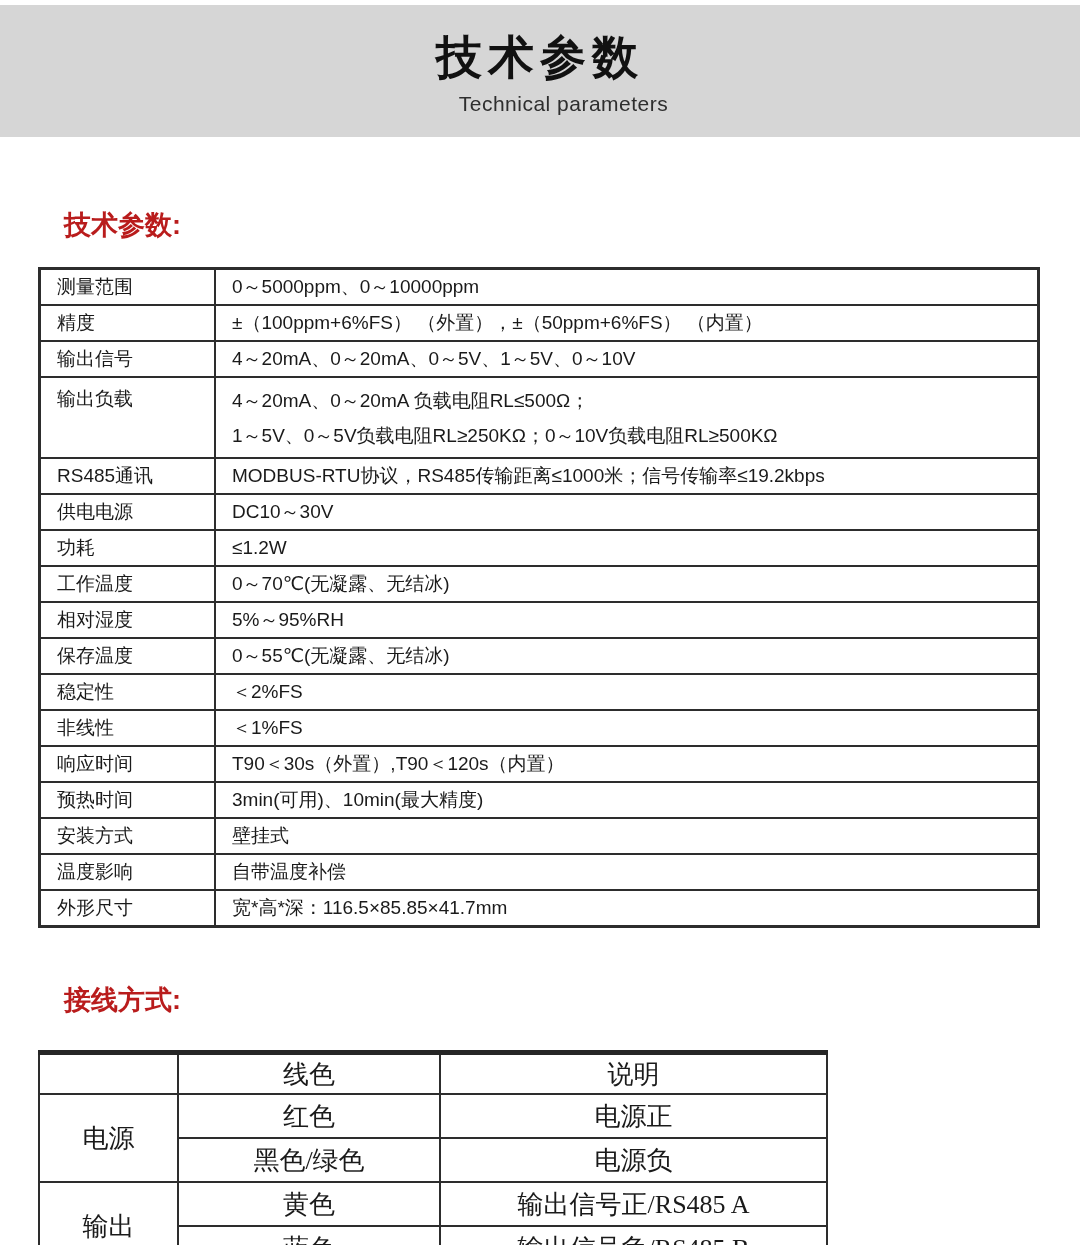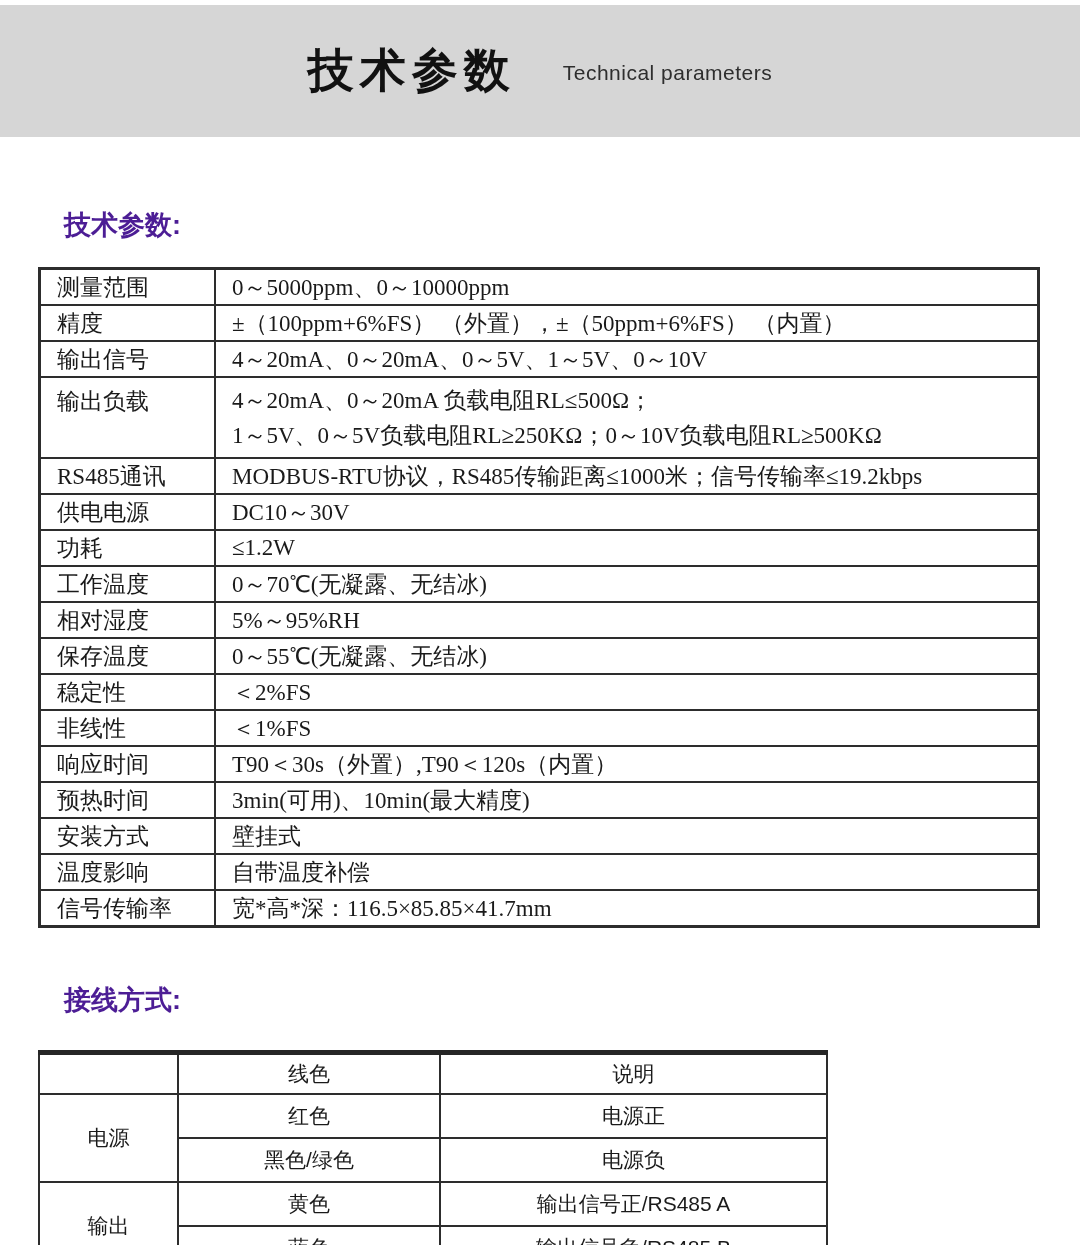--- a/index.html
+++ b/index.html
@@ -16,21 +16,21 @@
     background: #ffffff;
     overflow: hidden;
   }
 
   
   .title-band {
     margin-top: 5px;
     height: 132px;
     background: #d6d6d6;
     display: flex;
-    flex-direction: row;
+    flex-direction: column;
     align-items: center;
     justify-content: center;
   }
   .main-title {
     margin: 0;
     font-size: 46px;
     font-weight: 700;
     letter-spacing: 6px;
     color: #111111;
   }
@@ -39,67 +39,67 @@
     font-size: 21px;
     letter-spacing: 0.5px;
     color: #2e2e2e;
     margin-left: 47px;
   }
 
   
   .section-heading {
     font-size: 27px;
     font-weight: 700;
-    color: #4c1d95;
+    color: #b91c1c;
     margin: 0;
   }
   .specs-heading { margin: 70px 0 24px 64px; }
   .wiring-heading { margin: 54px 0 32px 64px; }
 
   
   table.spec {
     border-collapse: collapse;
     margin-left: 38px;
     width: 1002px;
     table-layout: fixed;
     border: 3px solid #2d2d2d;
   }
   table.spec td {
     border: 2px solid #2d2d2d;
-    font-size: 23px;
+    font-size: 19px;
     height: 32px;
     padding: 1px 6px 1px 16px;
     vertical-align: middle;
     white-space: nowrap;
     overflow: hidden;
-    font-family: Liberation Serif, serif;
   }
   table.spec td.lbl { width: 151px; }
   table.spec tr.tall td { height: 70px; }
   table.spec tr.tall td.lbl { vertical-align: top; padding-top: 8px; }
   table.spec td .vline { line-height: 35px; height: 35px; }
 
   
   table.wiring {
     border-collapse: collapse;
     margin-left: 38px;
     width: 790px;
     table-layout: fixed;
     border: 2px solid #2d2d2d;
     border-top: 5px solid #262626;
     border-bottom: 5px solid #262626;
     text-align: center;
   }
   table.wiring td {
     border: 2px solid #2d2d2d;
-    font-size: 21px;
+    font-size: 26px;
     height: 40px;
     vertical-align: middle;
     white-space: nowrap;
     overflow: hidden;
+    font-family: Liberation Serif, serif;
   }
   table.wiring tr.head td { height: 36px; }
   table.wiring td.c1 { width: 135px; }
   table.wiring td.c2 { width: 258px; }
 </style>
 </head>
 <body>
 
 <div class="page">
 
@@ -173,21 +173,21 @@
       </tr>
       <tr>
         <td class="lbl">安装方式</td>
         <td class="val">壁挂式</td>
       </tr>
       <tr>
         <td class="lbl">温度影响</td>
         <td class="val">自带温度补偿</td>
       </tr>
       <tr>
-        <td class="lbl">信号传输率</td>
+        <td class="lbl">外形尺寸</td>
         <td class="val">宽*高*深：116.5×85.85×41.7mm</td>
       </tr>
     </tbody>
   </table>
 
   <h2 class="section-heading wiring-heading">接线方式:</h2>
 
   <table class="wiring">
     <tbody>
       <tr class="head">

